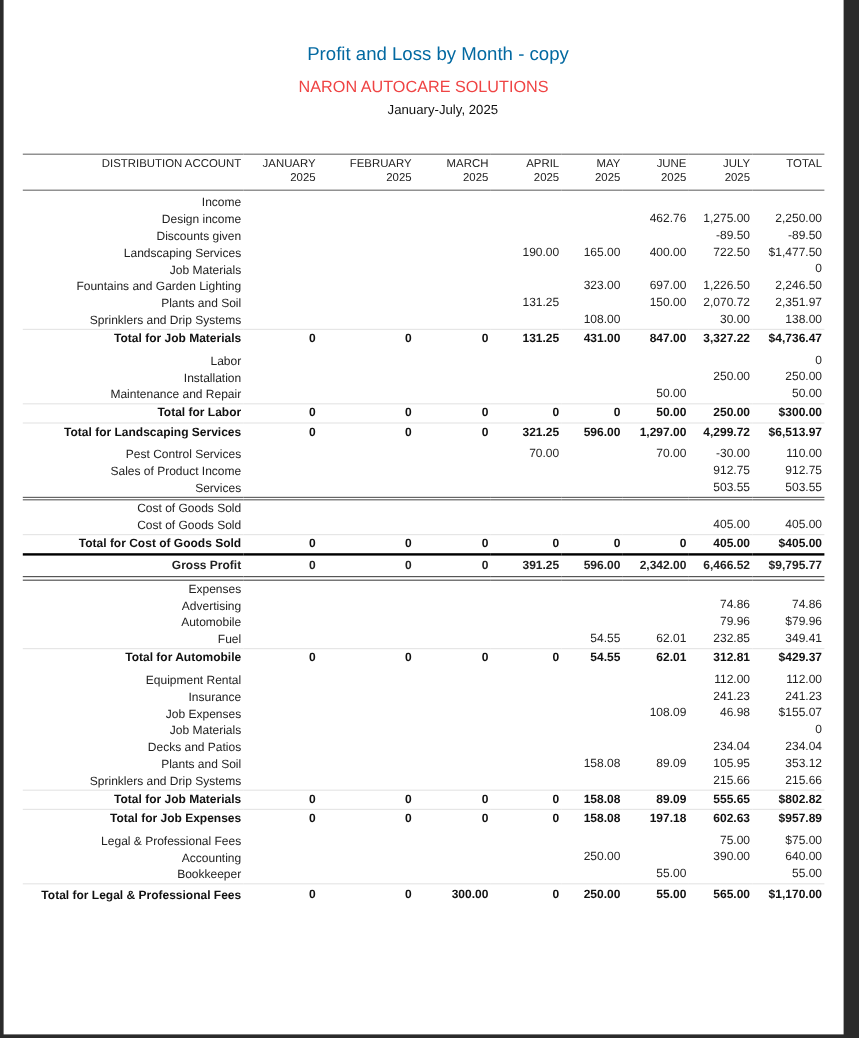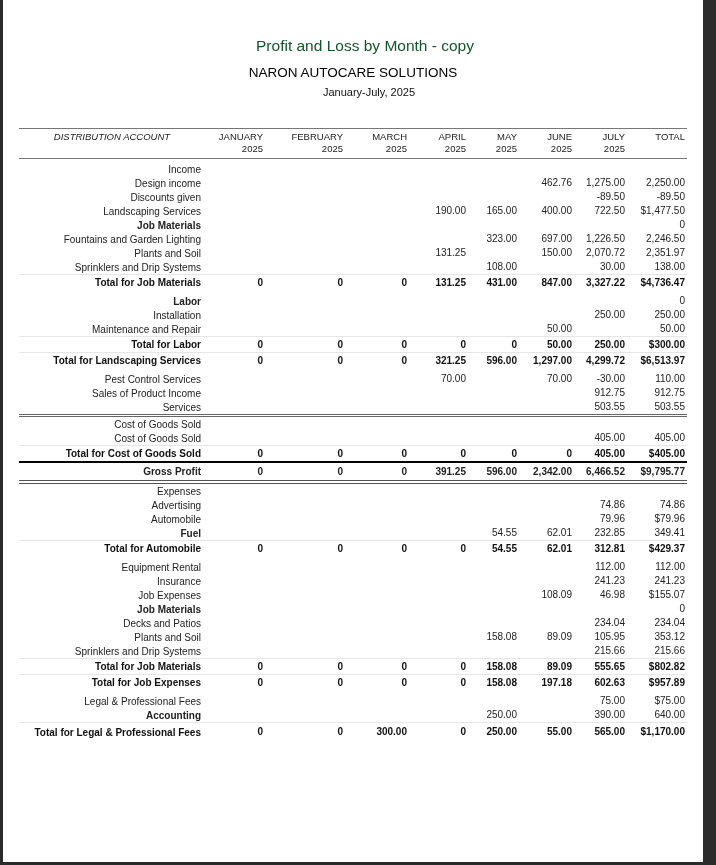--- a/index.html
+++ b/index.html
@@ -8,22 +8,22 @@
     background:#2b2b2b;
     font-family:"Liberation Sans", sans-serif;
     color:#111;
     position:relative;
   }
   .page {
     position:absolute; left:3px; top:0; width:700px; height:862px;
     background:#ffffff; overflow:hidden;
   }
   .header { text-align:center; }
-  .title { position:absolute; left:0; right:0; top:37px; font-size:15.5px; color:#14532d;padding-left:24px; }
-  .company { position:absolute; left:0; right:0; top:65px; font-size:13.5px; color:#000000; }
+  .title { position:absolute; left:0; right:0; top:37px; font-size:15.5px; color:#0369a1;padding-left:24px; }
+  .company { position:absolute; left:0; right:0; top:65px; font-size:13.5px; color:#ef4444; }
   .period { position:absolute; left:0; right:0; top:86px; font-size:11px; color:#111;padding-left:32px; }
 
   table.report {
     position:absolute; left:16px; top:128px; width:668px;
     border-collapse:collapse; font-size:10px; table-layout:fixed;
   }
   table.report col.c-name { width:184px; }
   table.report col.c-m1 { width:62px; }
   table.report col.c-m2 { width:80px; }
   table.report col.c-m3 { width:64px; }
@@ -32,27 +32,27 @@
   table.report col.c-m6 { width:55px; }
   table.report col.c-m7 { width:53px; }
   table.report col.c-tot { width:60px; }
 
   thead th {
     font-weight:normal; font-size:9.5px; color:#222;
     border-top:1px solid #777; border-bottom:1px solid #777;
     padding:2px 2px 3px 2px; vertical-align:top; line-height:12px;
     text-align:right;
   }
-  thead th.name { text-align:center; padding-left:4px;font-style:italic; }
+  thead th.name { text-align:right; padding-left:4px; }
   tbody td { padding:0 2px; height:14px; line-height:14px; white-space:nowrap; text-align:right; color:#222; }
   tbody td.name { text-align:right; white-space:normal; line-height:11px; }
   tr.first td { padding-top:3px; }
   .l0 { padding-left:4px !important; }
   .l1 { padding-left:11px !important; }
-  .l2 { padding-left:14px !important;font-weight:bold; }
+  .l2 { padding-left:14px !important; }
   .l3 { padding-left:17px !important; }
   tr.total td { font-weight:bold; color:#111; border-top:1px solid #e6e6e6; height:15px; }
   tr.gap td { padding-top:4px; }
   tr.section-end td { border-bottom:3px double #666; }
   tr.sec-start td { border-top:3px double #666; }
   tr.grand td { font-weight:bold; border-top:2px solid #000000; border-bottom:4px double #555; height:17px; }
   tr.wrap td.name { padding-top:2px; }
 </style>
 </head>
 <body>
@@ -490,20 +490,31 @@
           <td class="name l2">Accounting</td>
           <td></td>
           <td></td>
           <td></td>
           <td></td>
           <td>250.00</td>
           <td></td>
           <td>390.00</td>
           <td>640.00</td>
         </tr>
+        <tr>
+          <td class="name l2">Bookkeeper</td>
+          <td></td>
+          <td></td>
+          <td></td>
+          <td></td>
+          <td></td>
+          <td>55.00</td>
+          <td></td>
+          <td>55.00</td>
+        </tr>
         <tr class="total wrap">
           <td class="name l1">Total for Legal &amp; Professional Fees</td>
           <td>0</td>
           <td>0</td>
           <td>300.00</td>
           <td>0</td>
           <td>250.00</td>
           <td>55.00</td>
           <td>565.00</td>
           <td>$1,170.00</td>

